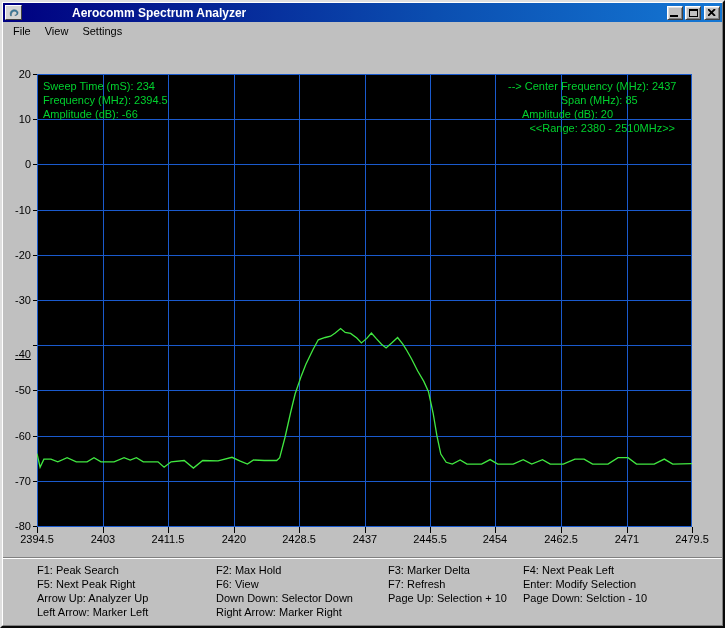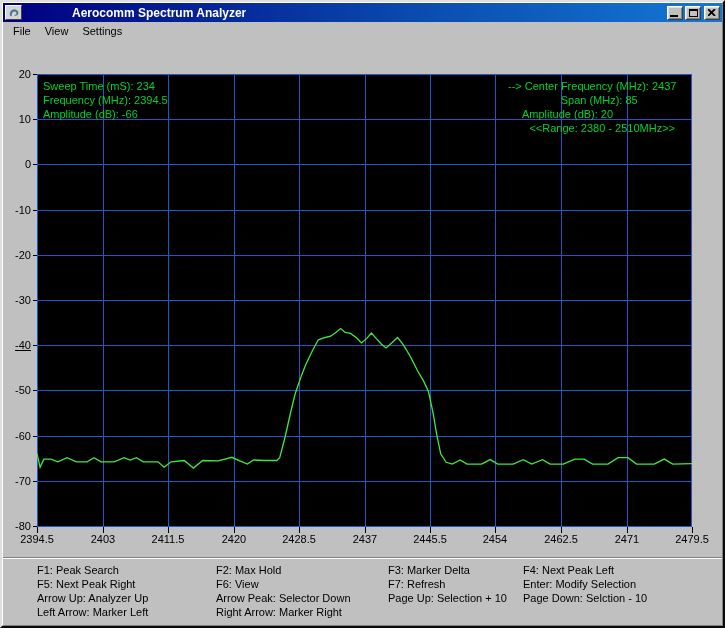--- a/index.html
+++ b/index.html
@@ -137,21 +137,21 @@
       <div class="ylab" style="top: 111px; left: 0px;">10</div>
       <div class="ytick" style="top: 117px;"></div>
       <div class="ylab" style="top: 156px; left: 0px;">0</div>
       <div class="ytick" style="top: 162px;"></div>
       <div class="ylab" style="top: 202px; left: 0px;">-10</div>
       <div class="ytick" style="top: 208px;"></div>
       <div class="ylab" style="top: 247px; left: 0px;">-20</div>
       <div class="ytick" style="top: 253px;"></div>
       <div class="ylab" style="top: 292px; left: 0px;">-30</div>
       <div class="ytick" style="top: 298px;"></div>
-      <div class="ylab" style="top: 337px; left: 0px; text-decoration: underline;">-40</div>
+      <div class="ylab" style="top: 346px; left: 0px; text-decoration: underline;">-40</div>
       <div class="ytick" style="top: 343px;"></div>
       <div class="ylab" style="top: 382px; left: 0px;">-50</div>
       <div class="ytick" style="top: 388px;"></div>
       <div class="ylab" style="top: 428px; left: 0px;">-60</div>
       <div class="ytick" style="top: 434px;"></div>
       <div class="ylab" style="top: 473px; left: 0px;">-70</div>
       <div class="ytick" style="top: 479px;"></div>
       <div class="ylab" style="top: 518px; left: 0px;">-80</div>
       <div class="ytick" style="top: 524px;"></div>
       <div class="xlab" style="left: 5px;">2394.5</div>
@@ -183,21 +183,21 @@
   <div class="help-area">
       <div class="help-col" style="left: 35px;">
         <div class="help-line">F1: Peak Search</div>
         <div class="help-line">F5: Next Peak Right</div>
         <div class="help-line">Arrow Up: Analyzer Up</div>
         <div class="help-line">Left Arrow: Marker Left</div>
       </div>
       <div class="help-col" style="left: 214px;">
         <div class="help-line">F2: Max Hold</div>
         <div class="help-line">F6: View</div>
-        <div class="help-line">Arrow Peak: Selector Down</div>
+        <div class="help-line">Down Down: Selector Down</div>
         <div class="help-line">Right Arrow: Marker Right</div>
       </div>
       <div class="help-col" style="left: 361px; margin-left: 25px;">
         <div class="help-line">F3: Marker Delta</div>
         <div class="help-line">F7: Refresh</div>
         <div class="help-line">Page Up: Selection + 10</div>
       </div>
       <div class="help-col" style="left: 521px;">
         <div class="help-line">F4: Next Peak Left</div>
         <div class="help-line">Enter: Modify Selection</div>

